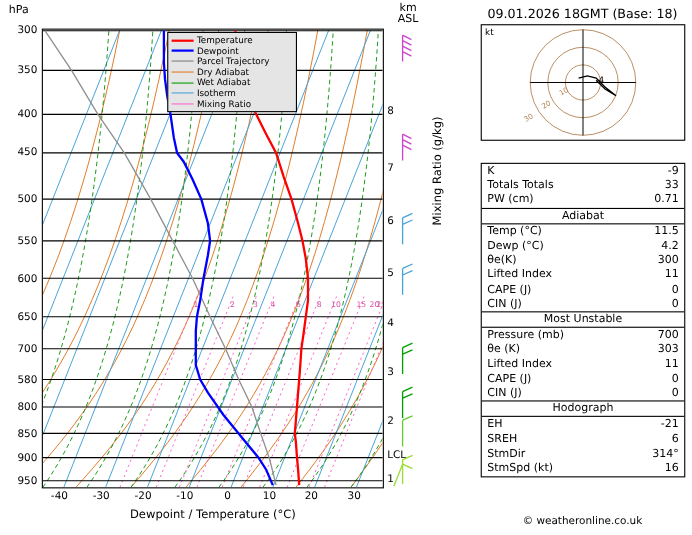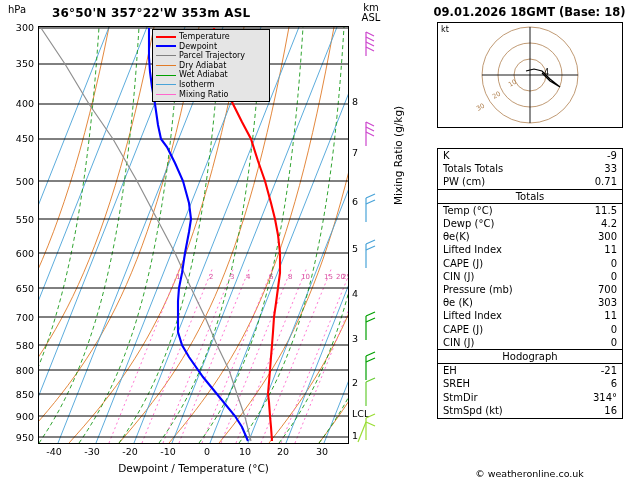--- a/index.html
+++ b/index.html
@@ -41,41 +41,40 @@
   .legend {
     position:absolute; left:152px; top:29px; width:118px;
     background:#e5e5e5; border:1px solid #000; padding:2px 3px;
     font-size:8px; line-height:9.6px;
   }
   .legend .row { display:flex; align-items:center; height:9.6px; }
   .legend .swatch { width:20px; height:2px; margin-right:3px; flex:none; }
 
   
   #right-panel { position:absolute; left:430px; top:0; width:199px; height:486px; }
-  #date-title { position:absolute; left:0px; top:5px; width:199px; text-align:center; font-size:11.5px; font-weight:bold; }
+  #date-title { position:absolute; left:0px; top:5px; width:199px; text-align:center; font-size:11.5px; font-weight:normal; }
   .hodo-box { position:absolute; left:7px; top:22px; width:186px; height:106px; border:1px solid #000; background:#fff; }
   #hodo-kt { position:absolute; left:3px; top:2px; font-size:8px; }
 
   .table-box { position:absolute; left:7px; top:148px; width:186px; border:1px solid #000; background:#fff; }
   .trow { display:flex; justify-content:space-between; padding:0 5px; font-size:10px; line-height:13.2px; }
   .trow .k { white-space:nowrap; }
   .trow .v { white-space:nowrap; }
   .section-hdr { text-align:center; font-size:10px; line-height:13.2px; border-top:1px solid #000; border-bottom:1px solid #000; }
   #credit { position:absolute; left:0; top:468px; width:199px; text-align:center; font-size:9.5px; }
   .copy { font-family:"DejaVu Sans", sans-serif; }
 </style>
 </head>
 <body>
 
 <div class="root">
 
   <div id="skewt-panel">
 
     <div id="hpa-label">hPa</div>
-    <div id="sounding-title">36°50'N 357°22'W 353m ASL</div>
     <div id="km-label">
       <span>km</span><br>
       <span>ASL</span>
     </div>
 
     <div class="ytick" style="top:22px">300</div>
     <div class="ytick" style="top:58px">350</div>
     <div class="ytick" style="top:98px">400</div>
     <div class="ytick" style="top:133px">450</div>
     <div class="ytick" style="top:176px">500</div>
@@ -324,21 +323,21 @@
       </div>
       <div class="trow">
         <span class="k">Totals Totals</span>
         <span class="v">33</span>
       </div>
       <div class="trow">
         <span class="k">PW (cm)</span>
         <span class="v">0.71</span>
       </div>
 
-      <div class="section-hdr">Totals</div>
+      <div class="section-hdr">Adiabat</div>
       <div class="trow">
         <span class="k">Temp (°C)</span>
         <span class="v">11.5</span>
       </div>
       <div class="trow">
         <span class="k">Dewp (°C)</span>
         <span class="v">4.2</span>
       </div>
       <div class="trow">
         <span class="k">θe(K)</span>
@@ -350,20 +349,21 @@
       </div>
       <div class="trow">
         <span class="k">CAPE (J)</span>
         <span class="v">0</span>
       </div>
       <div class="trow">
         <span class="k">CIN (J)</span>
         <span class="v">0</span>
       </div>
 
+      <div class="section-hdr">Most Unstable</div>
       <div class="trow">
         <span class="k">Pressure (mb)</span>
         <span class="v">700</span>
       </div>
       <div class="trow">
         <span class="k">θe (K)</span>
         <span class="v">303</span>
       </div>
       <div class="trow">
         <span class="k">Lifted Index</span>

